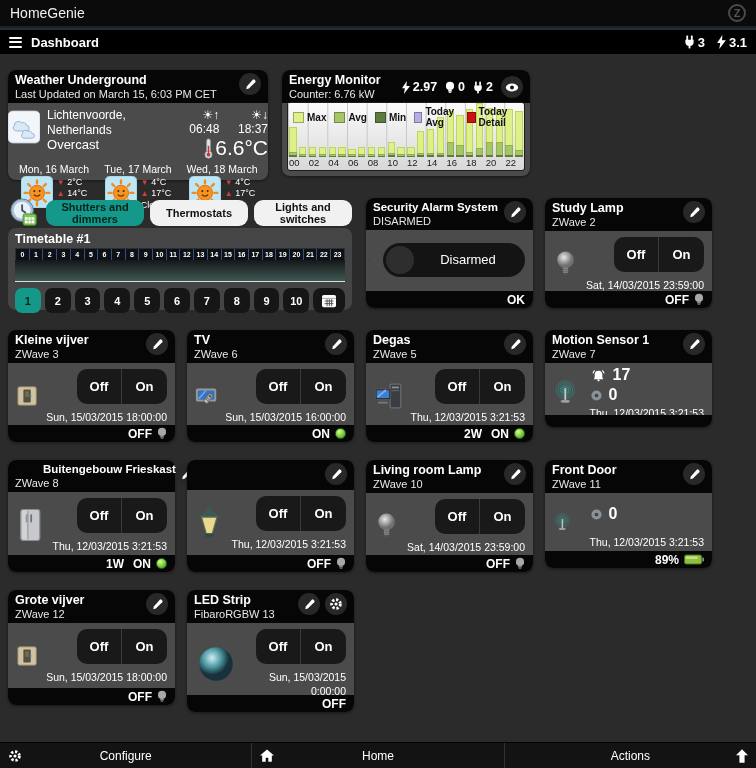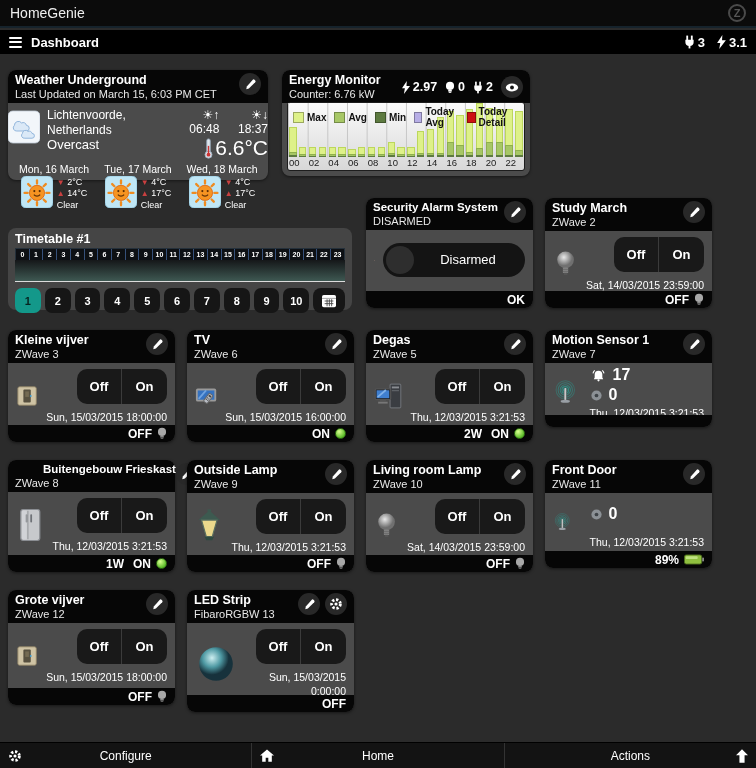--- a/index.html
+++ b/index.html
@@ -438,20 +438,33 @@
         <span class="leg-item"><span class="leg-sw" style="background: rgb(222, 241, 137);"></span>Max</span>
         <span class="leg-item"><span class="leg-sw" style="background: rgb(167, 199, 102);"></span>Avg</span>
         <span class="leg-item"><span class="leg-sw" style="background: rgb(93, 122, 64);"></span>Min</span>
         <span class="leg-item"><span class="leg-sw" style="background: rgb(183, 174, 230);"></span>Today Avg</span>
         <span class="leg-item"><span class="leg-sw" style="background: rgb(204, 17, 17);"></span>Today Detail</span>
       </div>
   </div>
 </div>
 
 <div style="position:absolute;left:8px;top:198px;width:344px;height:112px;">
+  <div class="tt-tabsrow">
+    <svg width="32" height="30" viewBox="0 0 32 32" style="flex:none;">
+        <circle cx="14" cy="13" r="12" fill="#a9c0d4" stroke="#5f7a90"></circle>
+        <circle cx="14" cy="13" r="9" fill="#e8f1f8"></circle>
+        <path d="M14 7v6l4 3" stroke="#445566" stroke-width="2" fill="none"></path>
+        <rect x="15" y="17" width="14" height="12" rx="2" fill="#7ec84f" stroke="#4e8f2e"></rect>
+        <rect x="17" y="20.5" width="10" height="6.5" fill="#fff"></rect>
+        <path d="M20.3 20.5v6.5 M23.6 20.5v6.5 M17 23.7h10" stroke="#9ac27f" fill="none"></path>
+      </svg>
+    <button class="tt-tab active">Shutters and dimmers</button>
+    <button class="tt-tab inactive">Thermostats</button>
+    <button class="tt-tab inactive">Lights and switches</button>
+  </div>
   <div class="tt-panel">
     <div class="tt-title">Timetable #1</div>
     <div class="tt-hours">
         <span class="tt-hour">0</span>
         <span class="tt-hour">1</span>
         <span class="tt-hour">2</span>
         <span class="tt-hour">3</span>
         <span class="tt-hour">4</span>
         <span class="tt-hour">5</span>
         <span class="tt-hour">6</span>
@@ -529,21 +542,21 @@
     </div>
   </div>
   <div class="card-footer">
       <span>OK</span>
     </div>
 </div>
 
 <div class="card" style="left:545px;top:198px;width:167px;height:110px;">
   <div class="card-header">
     <div>
-      <div class="hdr-title">Study March</div>
+      <div class="hdr-title">Study Lamp</div>
       <div class="hdr-sub">ZWave 2</div>
     </div>
     <button class="icon-btn">
         <svg width="13" height="13" viewBox="0 0 16 16">
           <path d="M10.8 2.2a1.5 1.5 0 0 1 2.1 0l.9.9a1.5 1.5 0 0 1 0 2.1L6 13l-3.2.7.7-3.2z" fill="#fff"></path>
         </svg>
       </button>
   </div>
   <div class="card-body">
     <svg width="38" height="46" viewBox="0 0 24 28">
@@ -774,24 +787,20 @@
   </div>
   <div class="card-footer">
     <span style="margin-right:4px;">1W</span>
     <span>ON</span>
     <span class="dot-on"></span>
   </div>
 </div>
 
 <div class="card" style="left:187px;top:460px;width:167px;height:112px;">
   <div class="card-header">
-    <div>
-      <div class="hdr-title">Outside Lamp</div>
-      <div class="hdr-sub">ZWave 9</div>
-    </div>
     <button class="icon-btn">
         <svg width="13" height="13" viewBox="0 0 16 16">
           <path d="M10.8 2.2a1.5 1.5 0 0 1 2.1 0l.9.9a1.5 1.5 0 0 1 0 2.1L6 13l-3.2.7.7-3.2z" fill="#fff"></path>
         </svg>
       </button>
   </div>
   <div class="card-body">
     <svg width="36" height="44" viewBox="0 0 24 28">
         <rect x="10.5" y="0" width="3" height="2" fill="#3d5a50"></rect>
         <path d="M12 1 L21 9 H3 Z" fill="#3d5a50"></path>

